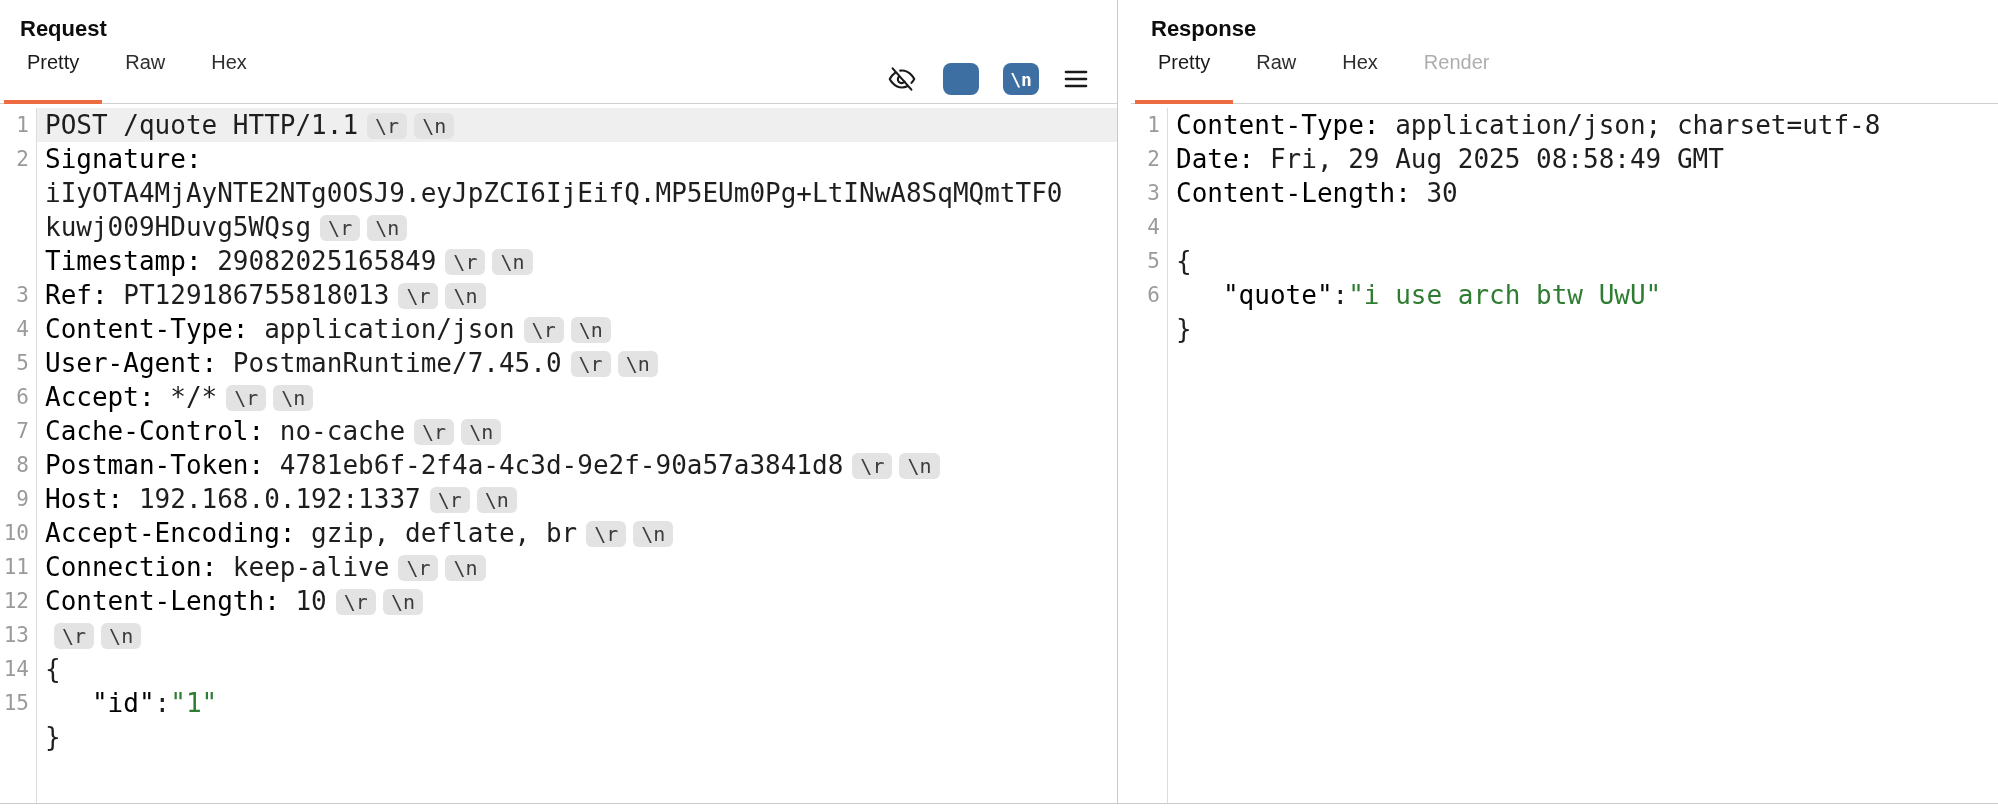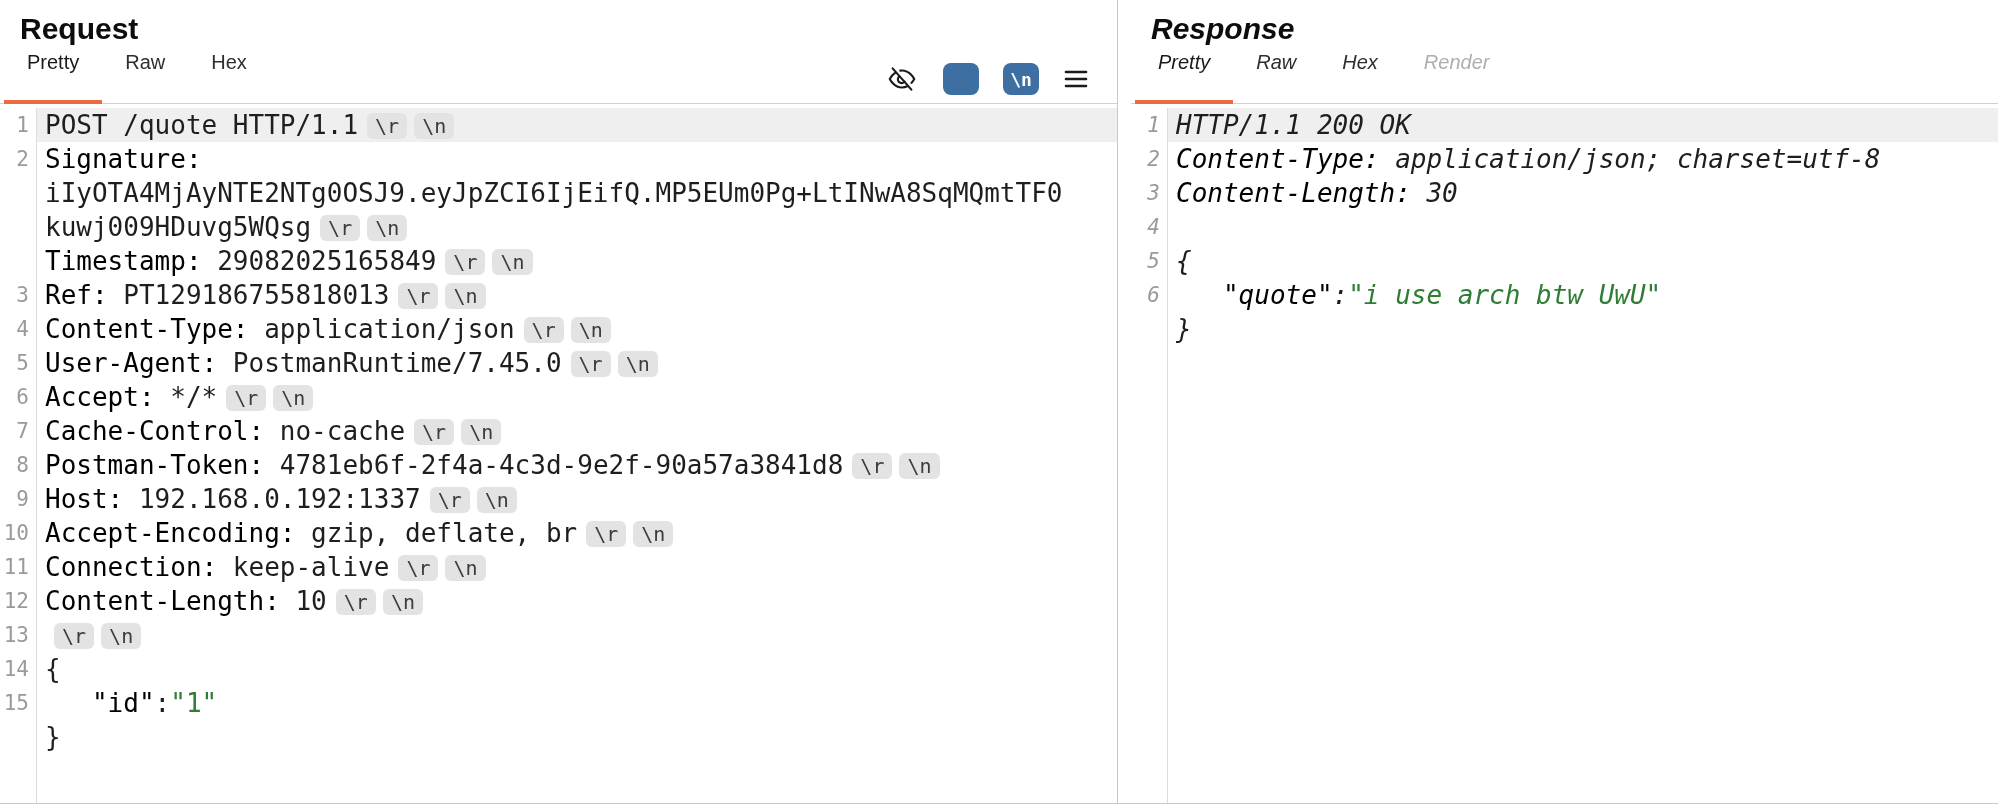--- a/index.html
+++ b/index.html
@@ -1,22 +1,22 @@
 <!DOCTYPE html>
 <html><head>
 <meta charset="utf-8">
 <style>
   * { margin:0; padding:0; box-sizing:border-box; }
   html,body { background:#ffffff; }
   body { width:1998px; height:810px; overflow:hidden; font-family:"Liberation Sans", sans-serif; }
   .app { display:flex; width:1998px; height:810px; background:#fff; }
   .panel { height:804px; border-bottom:1px solid #c9c9c9; background:#fff; position:relative; }
   .panel.request  { width:1118px; border-right:1px solid #c9c9c9; }
-  .panel.response { flex:1; padding-left:13px;font-style:italic; }
-  .panel-title { font-size:30px; font-weight:700; color:#0d0d0d; padding:14px 0 0 20px; line-height:30px; }
+  .panel.response { flex:1; padding-left:13px; }
+  .panel-title { font-size:22px; font-weight:700; color:#0d0d0d; padding:14px 0 0 20px; line-height:30px; }
   .tabbar { display:flex; align-items:flex-end; justify-content:space-between; height:60px; border-bottom:1px solid #d0d0d0; padding-left:4px; position:relative; }
   .tabs { display:flex; align-items:flex-end; }
   .tab { font-size:20px; color:#2e2e2e; padding:0 23px 26px 23px; border-bottom:4px solid transparent; margin-bottom:-1px; cursor:pointer; }
   .tab.active { border-bottom-color:#ED6B40; color:#1a1a1a; }
   .tab.disabled { color:#aeaeae;margin-top:23px; }
   .toolbar { display:flex; align-items:center; gap:24px; padding-right:28px; padding-bottom:8px; }
   .iconbtn { width:36px; height:32px; border:none; border-radius:8px; background:#3D6FA3; color:#fff; display:flex; align-items:center; justify-content:center; cursor:pointer; }
   .iconbtn .nl { font-family:"DejaVu Sans Mono", monospace; font-size:18px; font-weight:700; color:#fff; white-space:pre; }
   .plainicon { display:flex; align-items:center; justify-content:center; cursor:pointer; }
   .editor { display:flex; height:699px; padding-top:4px; overflow:hidden; }
@@ -137,22 +137,22 @@
           <div class="num">1</div>
           <div class="num">2</div>
           <div class="num">3</div>
           <div class="num">4</div>
           <div class="num">5</div>
           <div class="num">6</div>
           <div class="num"></div>
           <div class="num"></div>
         </div>
       <div class="codecol">
-          <div class="cline hl"><span class="seg-p">HTTP/1.1 200 OK</span></div>
           <div class="cline"><span class="seg-k">Content-Type:</span><span class="seg-p"> application/json; charset=utf-8</span></div>
+          <div class="cline"><span class="seg-k">Date:</span><span class="seg-p"> Fri, 29 Aug 2025 08:58:49 GMT</span></div>
           <div class="cline"><span class="seg-k">Content-Length:</span><span class="seg-p"> 30</span></div>
           <div class="cline"></div>
           <div class="cline"><span class="seg-p">{</span></div>
           <div class="cline"><span class="seg-p">   </span><span class="seg-k">"quote"</span><span class="seg-p">:</span><span class="seg-s">"i use arch btw UwU"</span></div>
           <div class="cline"><span class="seg-p">}</span></div>
         </div>
     </div>
   </section>
 
 </div>

